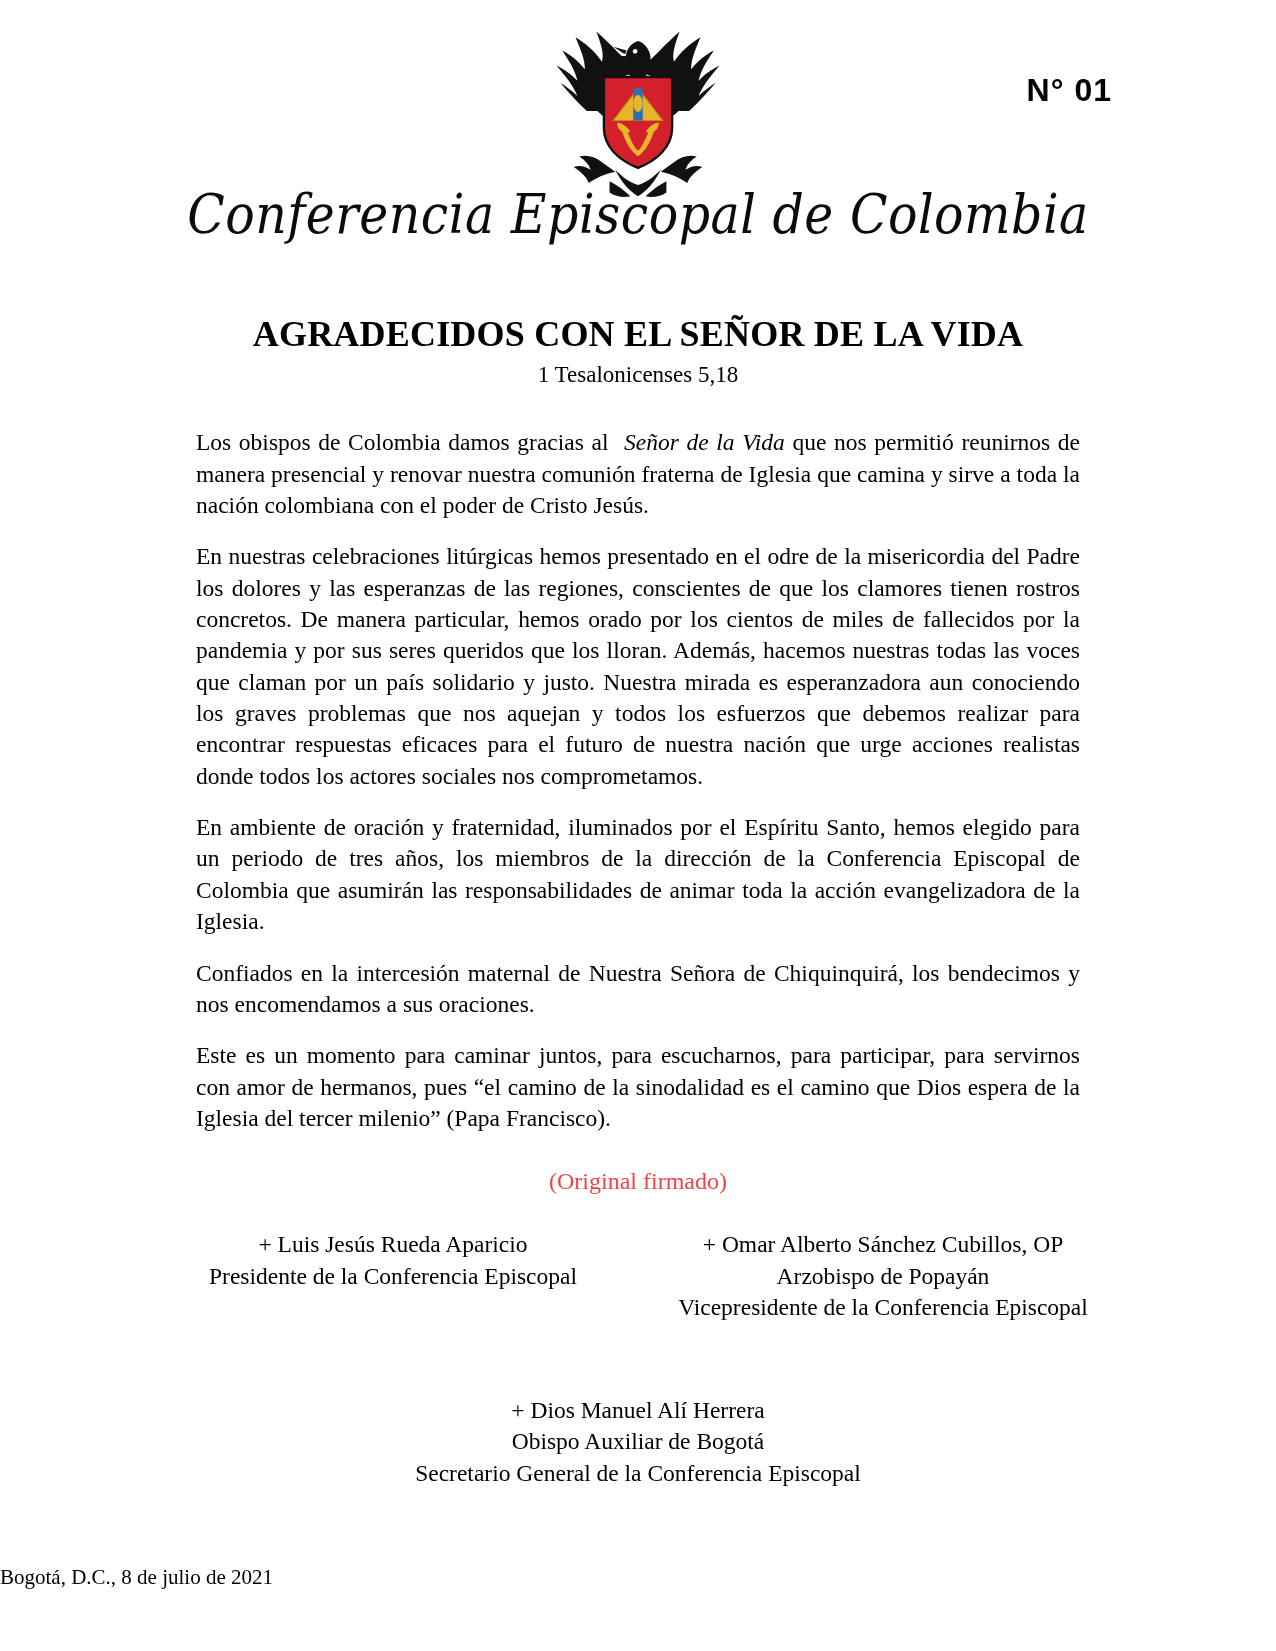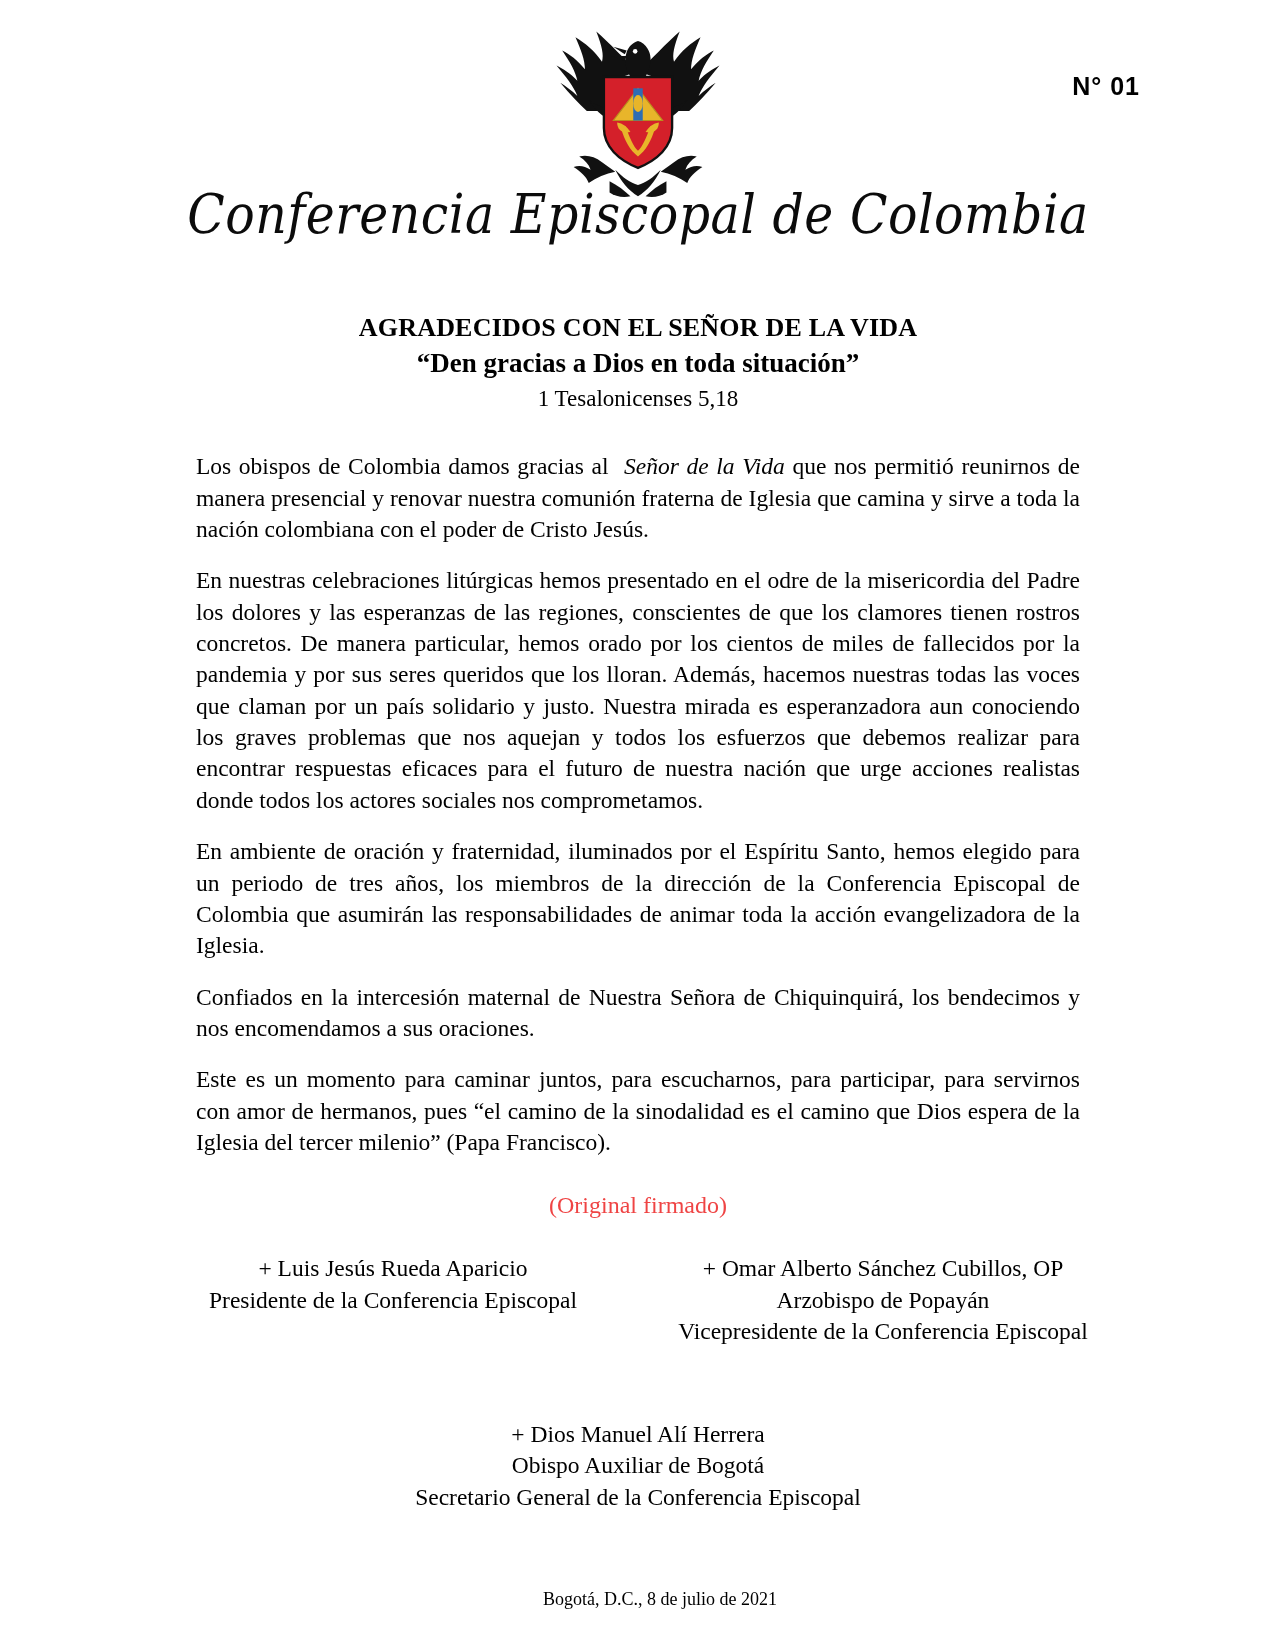--- a/index.html
+++ b/index.html
@@ -25,24 +25,24 @@
   }
 
   
   .masthead {
     position: relative;
     height: 270px;
   }
   .issue-number {
     position: absolute;
     top: 72px;
-    right: 136px;
+    right: 164px;
     font-family: "Liberation Sans", "DejaVu Sans", sans-serif;
     font-weight: bold;
-    font-size: 25px;
+    font-size: 32px;
     letter-spacing: 1px;
     white-space: nowrap;
   }
   .crest-wrap {
     position: absolute;
     left: 0;
     right: 0;
     top: 22px;
     display: flex;
     justify-content: center;
@@ -65,21 +65,21 @@
     color: #0b0b0b;
     transform: scaleY(1.12);
   }
 
   
   .title-block {
     text-align: center;
     margin-top: 42px;
   }
   .doc-title {
-    font-size: 26px;
+    font-size: 36px;
     font-weight: bold;
     letter-spacing: 0.2px;
     margin: 0;
     line-height: 1.24;
   }
   .doc-subtitle {
     font-size: 27px;
     font-weight: bold;
     margin: 3px 0 0 0;
     line-height: 1.24;
@@ -124,24 +124,23 @@
   .sig-line {
     font-size: 23.5px;
     line-height: 1.33;
     white-space: nowrap;
   }
   .sig-center {
     text-align: center;
     margin-top: 72px;
   }
   .footer-place {
-    text-align: center;
-    font-size: 18px;
+    text-align: left;
+    font-size: 21px;
     margin-top: 76px;
-    padding-left: 44px;
   }
 </style>
 </head>
 <body>
 
 <div class="page">
 
   <div class="masthead">
 
     <div class="issue-number">N° 01</div>
@@ -178,21 +177,20 @@
         <path d="M122 106 C122 114 116 118 108 116 C112 110 116 107 122 106 Z" fill="#E8B52A"></path>
         <path d="M82 112 C86 126 92 136 100 142 C108 136 114 126 118 112 L113 110 C109 122 105 131 100 136 C95 131 91 122 87 110 Z" fill="#E8B52A"></path>
       </svg>
     </div>
 
     <div class="org-name">Conferencia Episcopal de Colombia</div>
   </div>
 
   <div class="title-block">
     <h1 class="doc-title">AGRADECIDOS CON EL SEÑOR DE LA VIDA</h1>
-    <h2 class="doc-subtitle">“Den gracias a Dios en toda situación”</h2>
     <div class="doc-reference">1 Tesalonicenses 5,18</div>
   </div>
 
   <div class="body-copy" id="body-copy">
       <p class="para">Los obispos de Colombia damos gracias al <em>Señor de la Vida</em> que nos permitió reunirnos de manera presencial y renovar nuestra comunión fraterna de Iglesia que camina y sirve a toda la nación colombiana con el poder de Cristo Jesús.</p>
       <p class="para">En nuestras celebraciones litúrgicas hemos presentado en el odre de la misericordia del Padre los dolores y las esperanzas de las regiones, conscientes de que los clamores tienen rostros concretos.  De manera particular, hemos orado por los cientos de miles de fallecidos por la pandemia y por sus seres queridos que los lloran.  Además, hacemos nuestras todas las voces que claman por un país solidario y justo.  Nuestra mirada es esperanzadora aun conociendo los graves problemas que nos aquejan y todos los esfuerzos que debemos realizar para encontrar respuestas eficaces para el futuro de nuestra nación que urge acciones realistas donde todos los actores sociales nos comprometamos.</p>
       <p class="para">En ambiente de oración y fraternidad, iluminados por el Espíritu Santo, hemos elegido para un periodo de tres años, los miembros de la dirección de la Conferencia Episcopal de Colombia que asumirán las responsabilidades de animar toda la acción evangelizadora de la Iglesia.</p>
       <p class="para">Confiados en la intercesión maternal de Nuestra Señora de Chiquinquirá, los bendecimos y nos encomendamos a sus oraciones.</p>
       <p class="para">Este es un momento para caminar juntos, para escucharnos, para participar, para servirnos con amor de hermanos, pues “el camino de la sinodalidad es el camino que Dios espera de la Iglesia del tercer milenio” (Papa Francisco).</p>
     </div>

